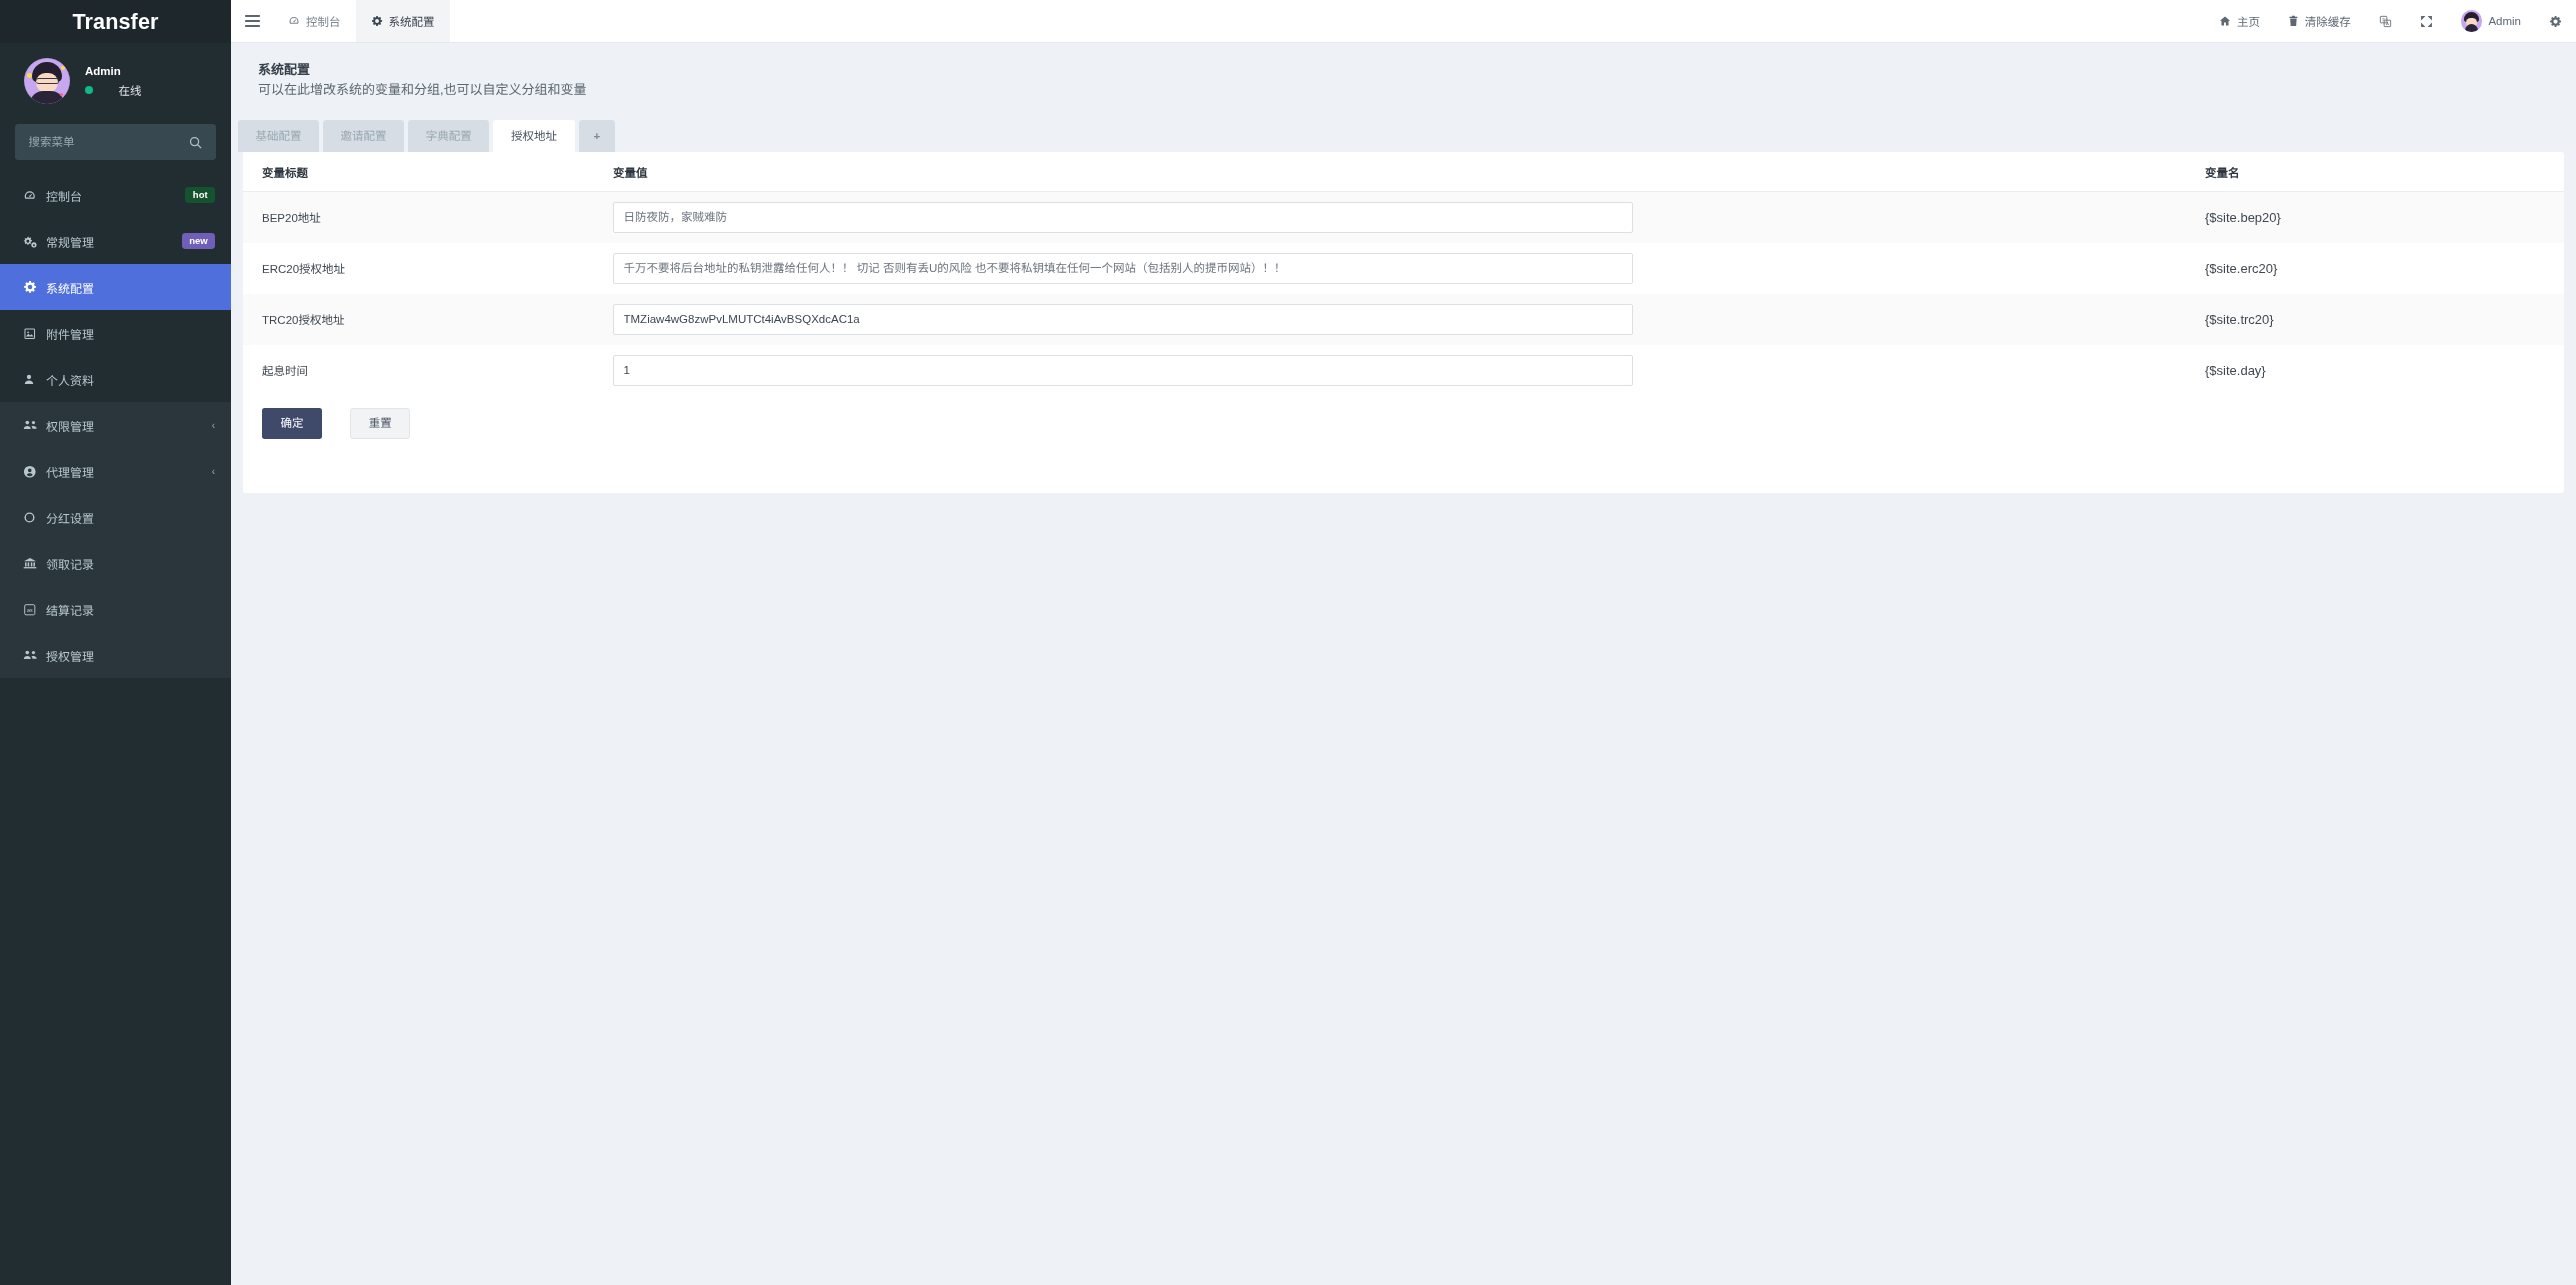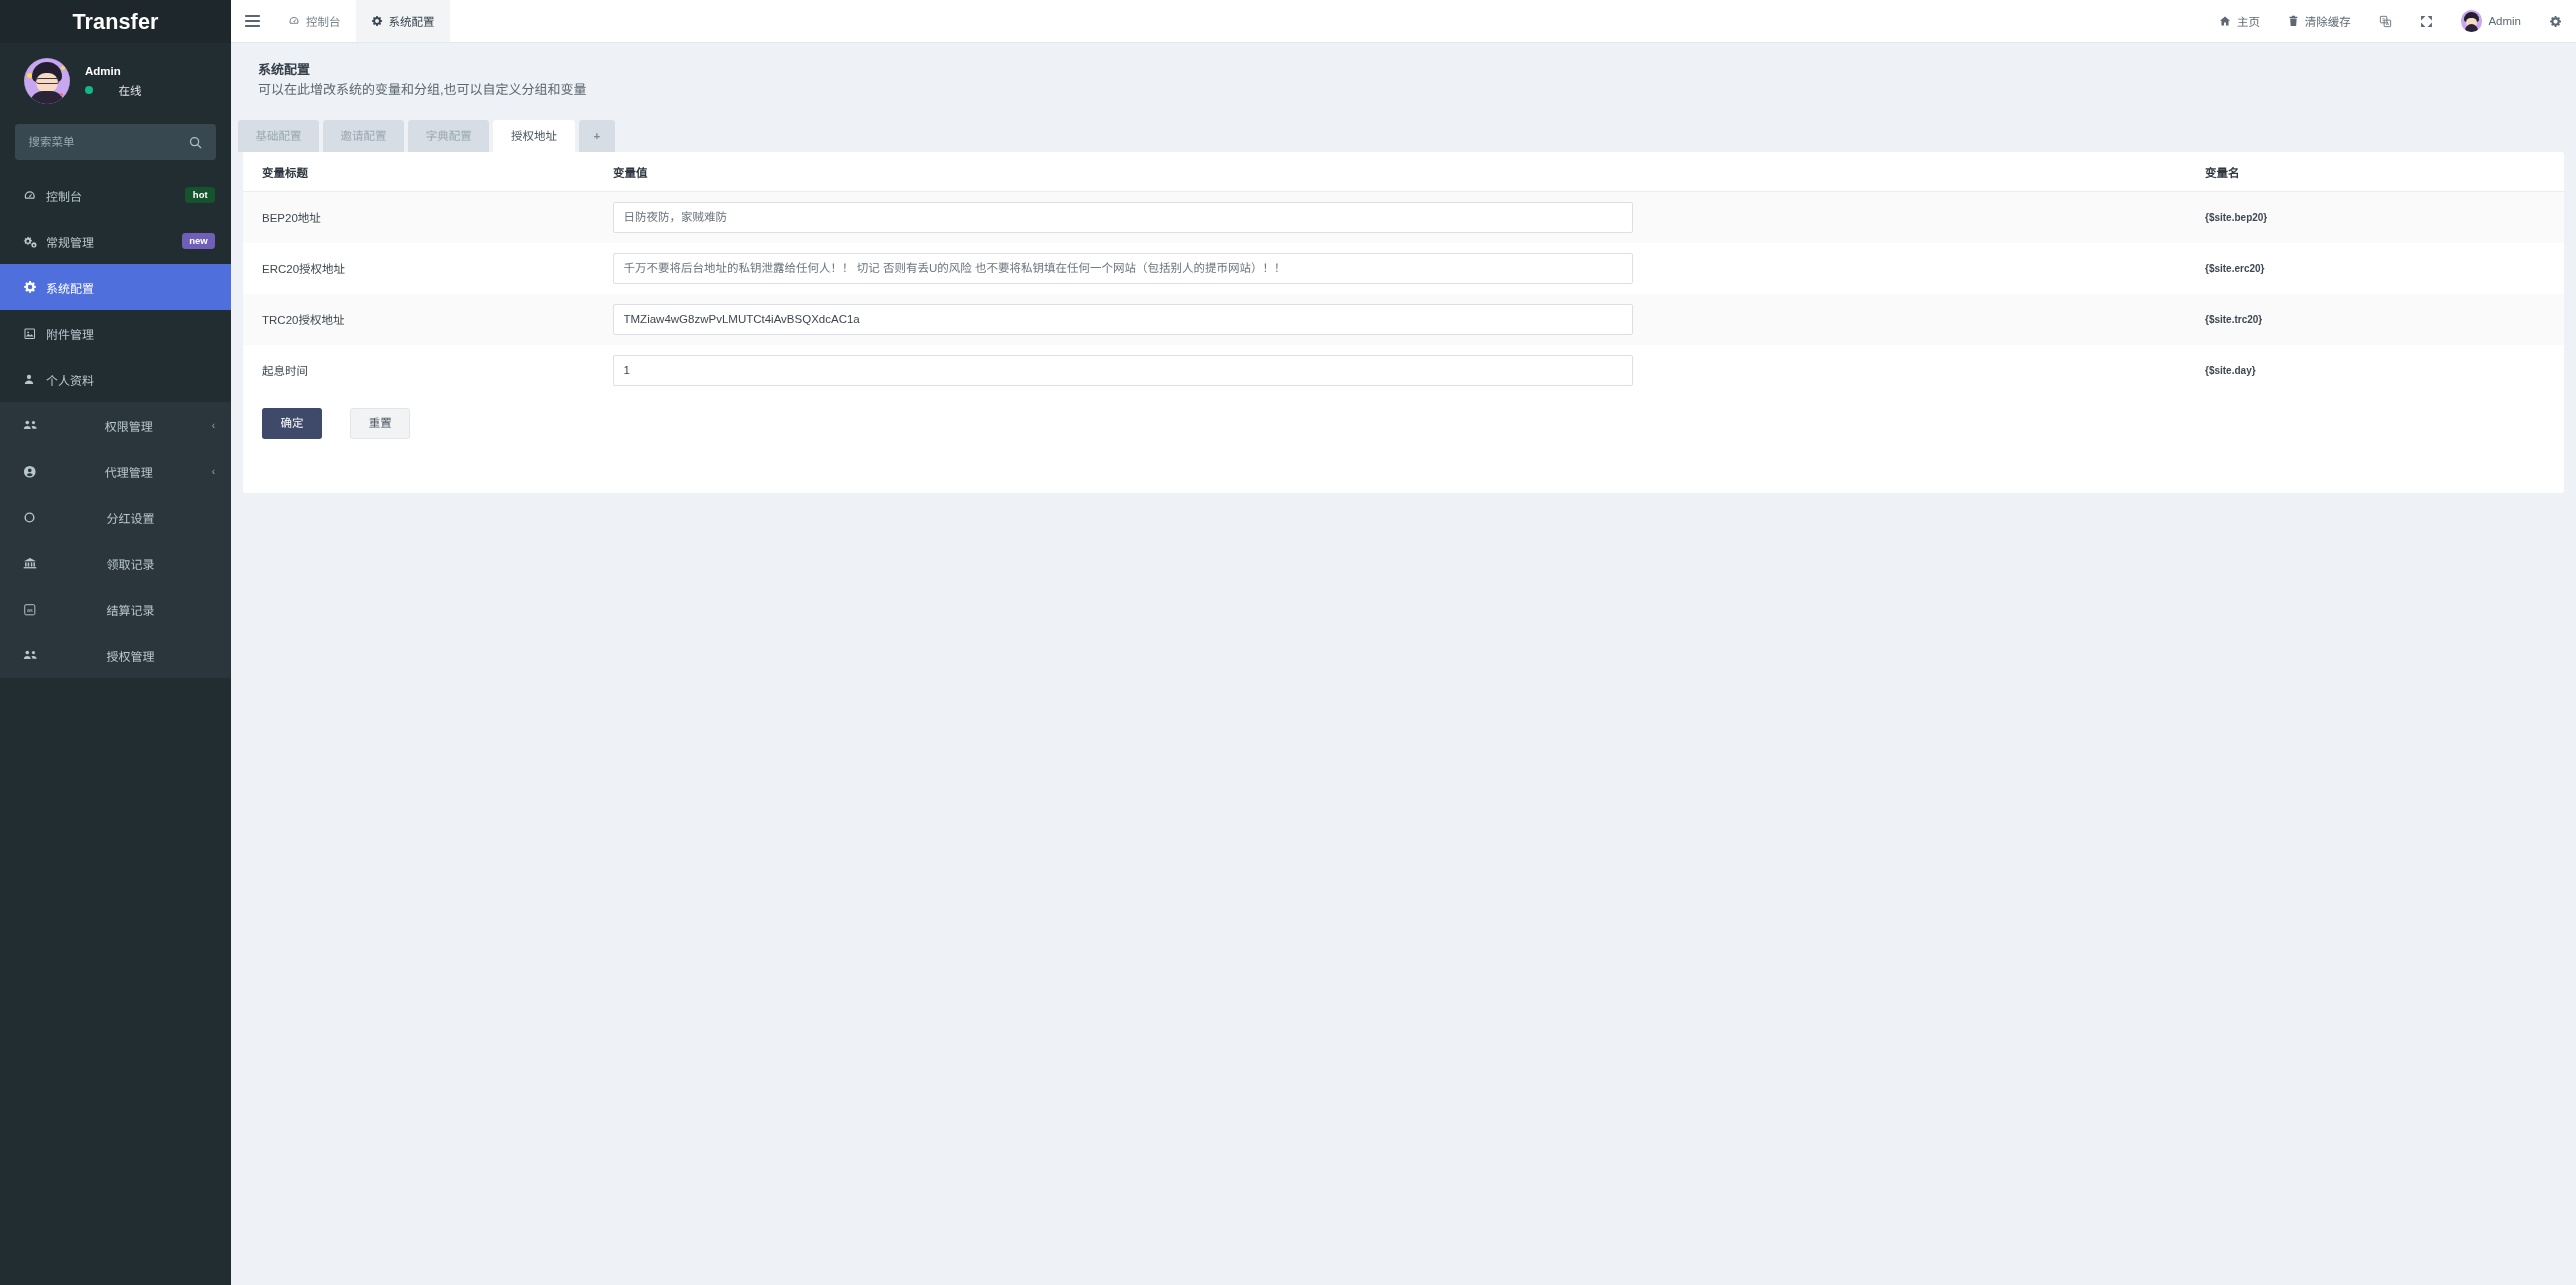--- a/index.html
+++ b/index.html
@@ -90,21 +90,21 @@
   .menu-item .mi-label { flex: 1; white-space: nowrap; }
   .menu-item.active { background: #4f6fdd; color: #fff; }
   .menu-item.active .mi-icon { color: #fff; }
   .badge {
     font-size: 9.5px; font-weight: bold; color: #fff;
     border-radius: 3.4px; padding: 2.7px 7.4px; line-height: 10.8px;
   }
   .badge.hot { background: #14532d; }
   .badge.new { background: #6f5fb8; }
   .chev { color: #9aa9b0; font-size: 10px; margin-left: auto; }
-  .menu-group { background: #2a363b; text-align: center; }
+  .menu-group { background: #2a363b; }
   .menu-group .menu-item { }
 
   
   .main { flex: 1; height: 1285px; display: flex; flex-direction: column; background: #eef1f5; overflow: hidden; }
 
   .topbar {
     height: 43px; min-height: 43px; background: #fff;
     border-bottom: 0.7px solid #e4e8ec;
     display: flex; align-items: stretch;
   }
@@ -172,21 +172,21 @@
     height: 51px;
   }
   .cfg-input {
     width: 1020px; height: 31px;
     border: 0.7px solid #dcdfe3; border-radius: 2px;
     background: #fff; color: #3d4651; font-size: 11.5px;
     padding: 0 9.5px; outline: none;
     font-family: "Liberation Sans","DejaVu Sans",sans-serif;
   }
   .cfg-input::placeholder { color: #6b747e; }
-  .varname { color: #3f4852; font-size: 10px; font-weight: bold; }
+  .varname { color: #3f4852; font-size: 13px; }
 
   .btn-row { padding: 12px 0 4px 19px; display: flex; gap: 28px; }
   .btn {
     font-size: 11.5px; padding: 7.4px 17.6px; border-radius: 2.7px;
     cursor: pointer; border: 0.7px solid transparent; line-height: 15px;
     font-family: "Liberation Sans","DejaVu Sans",sans-serif;
   }
   .btn-primary { background: #3f4a6b; color: #fff; }
   .btn-default { background: #f2f3f5; color: #4a5562; border: 0.7px solid #e2e5e9; }
 

